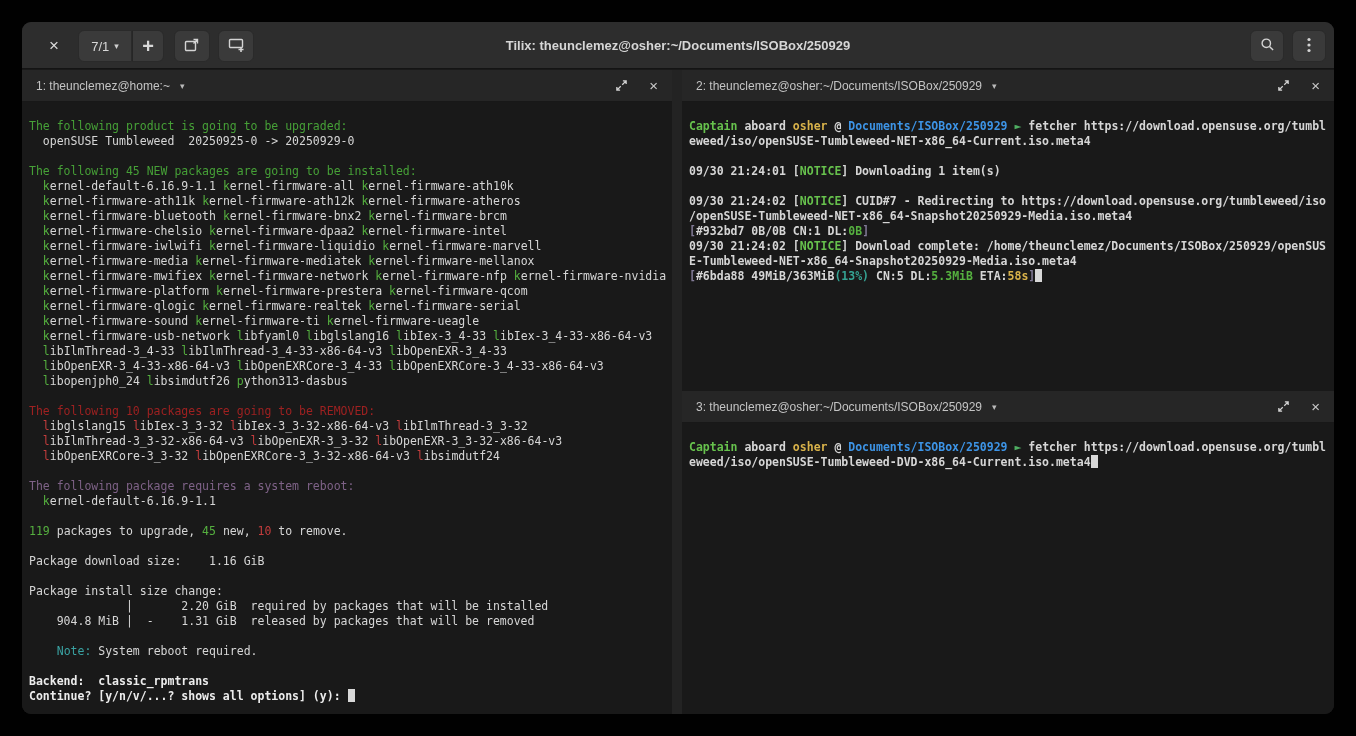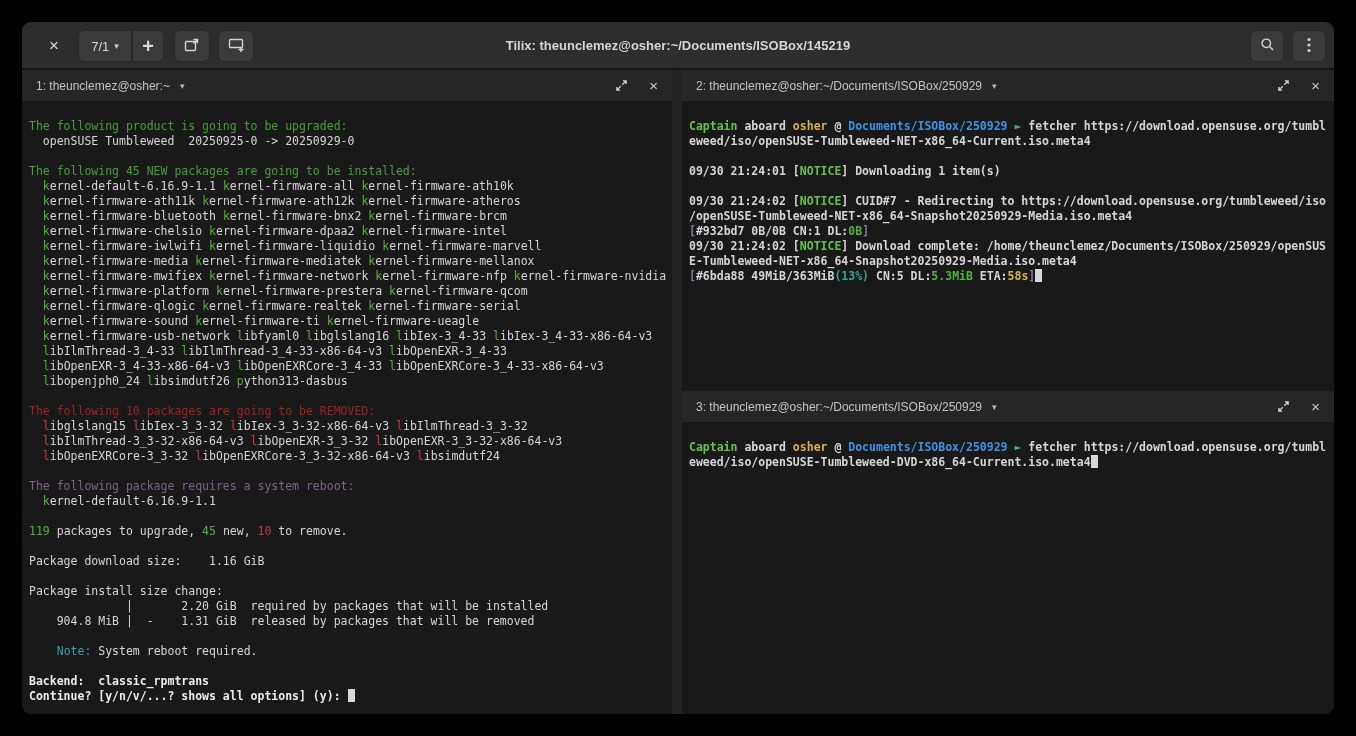--- a/index.html
+++ b/index.html
@@ -48,21 +48,21 @@
   .cursor { display:inline-block; width:7px; height:13px; background:#d8d8d8; vertical-align:-2px; }
 
   svg.icn { stroke:#d4d4d4; fill:none; stroke-width:1.4; }
 </style>
 </head>
 <body>
 
 <div class="window">
 
   <div class="titlebar">
-    <div class="win-title">Tilix: theunclemez@osher:~/Documents/ISOBox/145219</div>
+    <div class="win-title">Tilix: theunclemez@osher:~/Documents/ISOBox/250929</div>
 
     <div class="tb-close">
       <span>×</span>
     </div>
 
     <div class="tb-btn grp-left">
       <span>7/1</span>
       <span class="caret">▾</span>
     </div>
     <div class="tb-btn grp-right">
@@ -102,21 +102,21 @@
           <circle cx="2" cy="13.5" r="1.6" fill="#d4d4d4"></circle>
         </svg>
       </span>
     </div>
   </div>
 
   <div class="workspace">
 
     <div class="pane pane-1">
       <div class="pane-titlebar">
-        <span class="pane-title-text">1: theunclemez@osher:~</span>
+        <span class="pane-title-text">1: theunclemez@home:~</span>
         <span class="pane-title-caret">▾</span>
         <span class="pane-actions">
           <span class="pane-act">
             <svg class="icn" width="13" height="13" viewBox="0 0 14 14">
               <path d="M8.5 2h3.5v3.5M12 2L7.8 6.2M5.5 12H2V8.5M2 12l4.2-4.2"></path>
             </svg>
           </span>
           <span class="pane-act" style="font-size:15px;">×</span>
         </span>
       </div>

